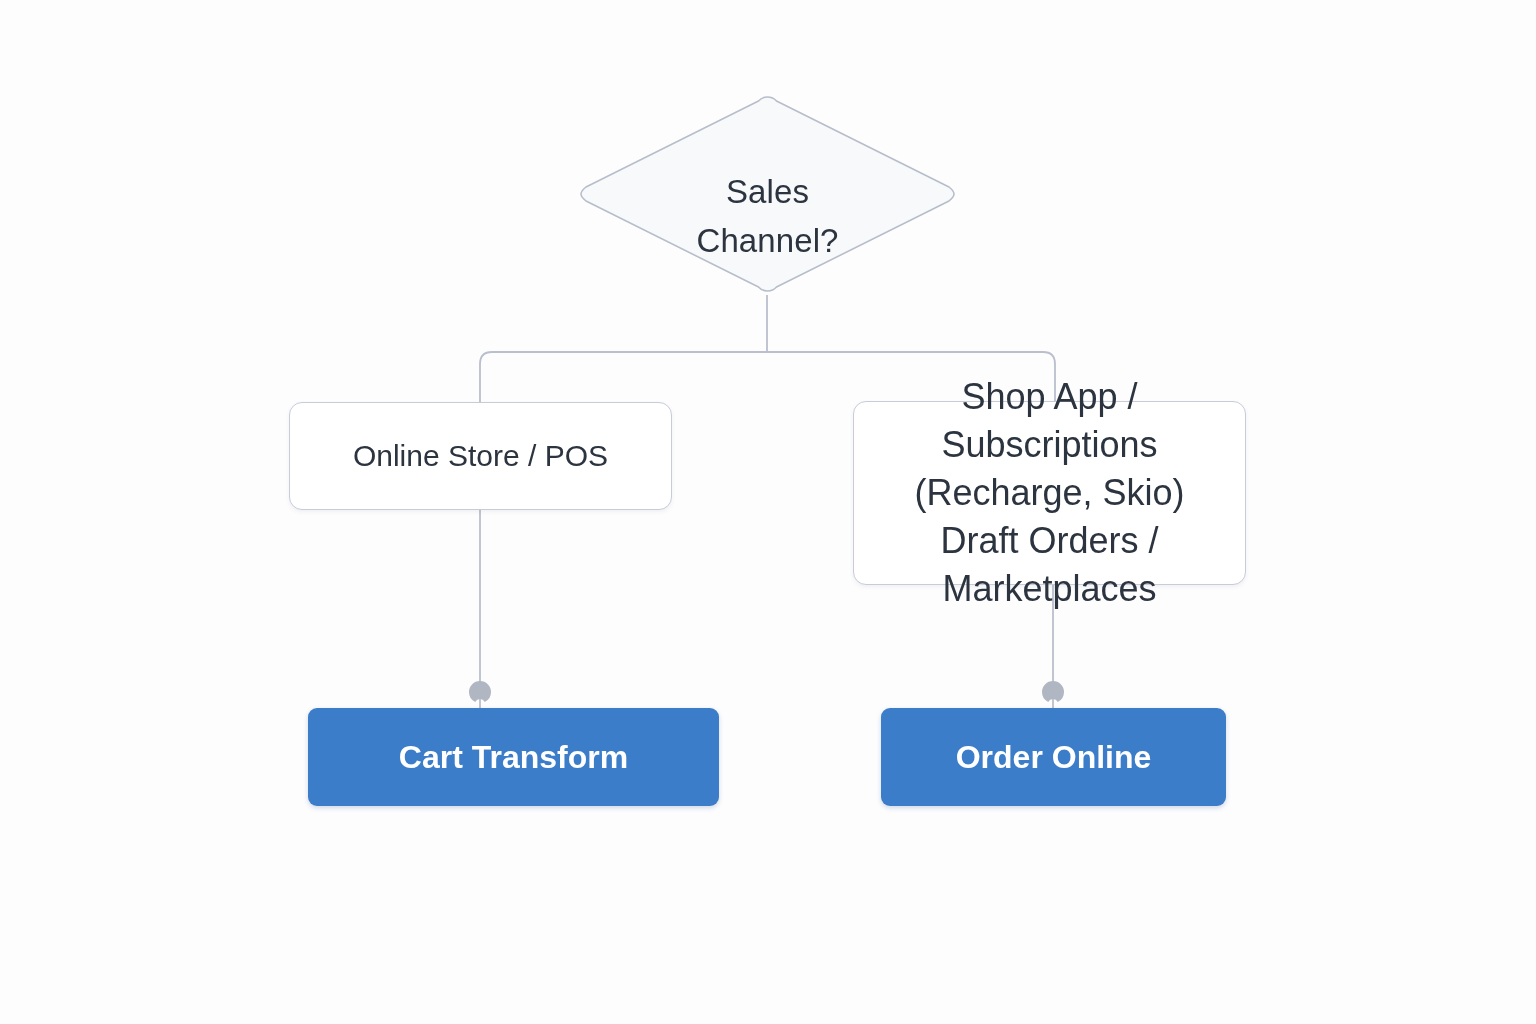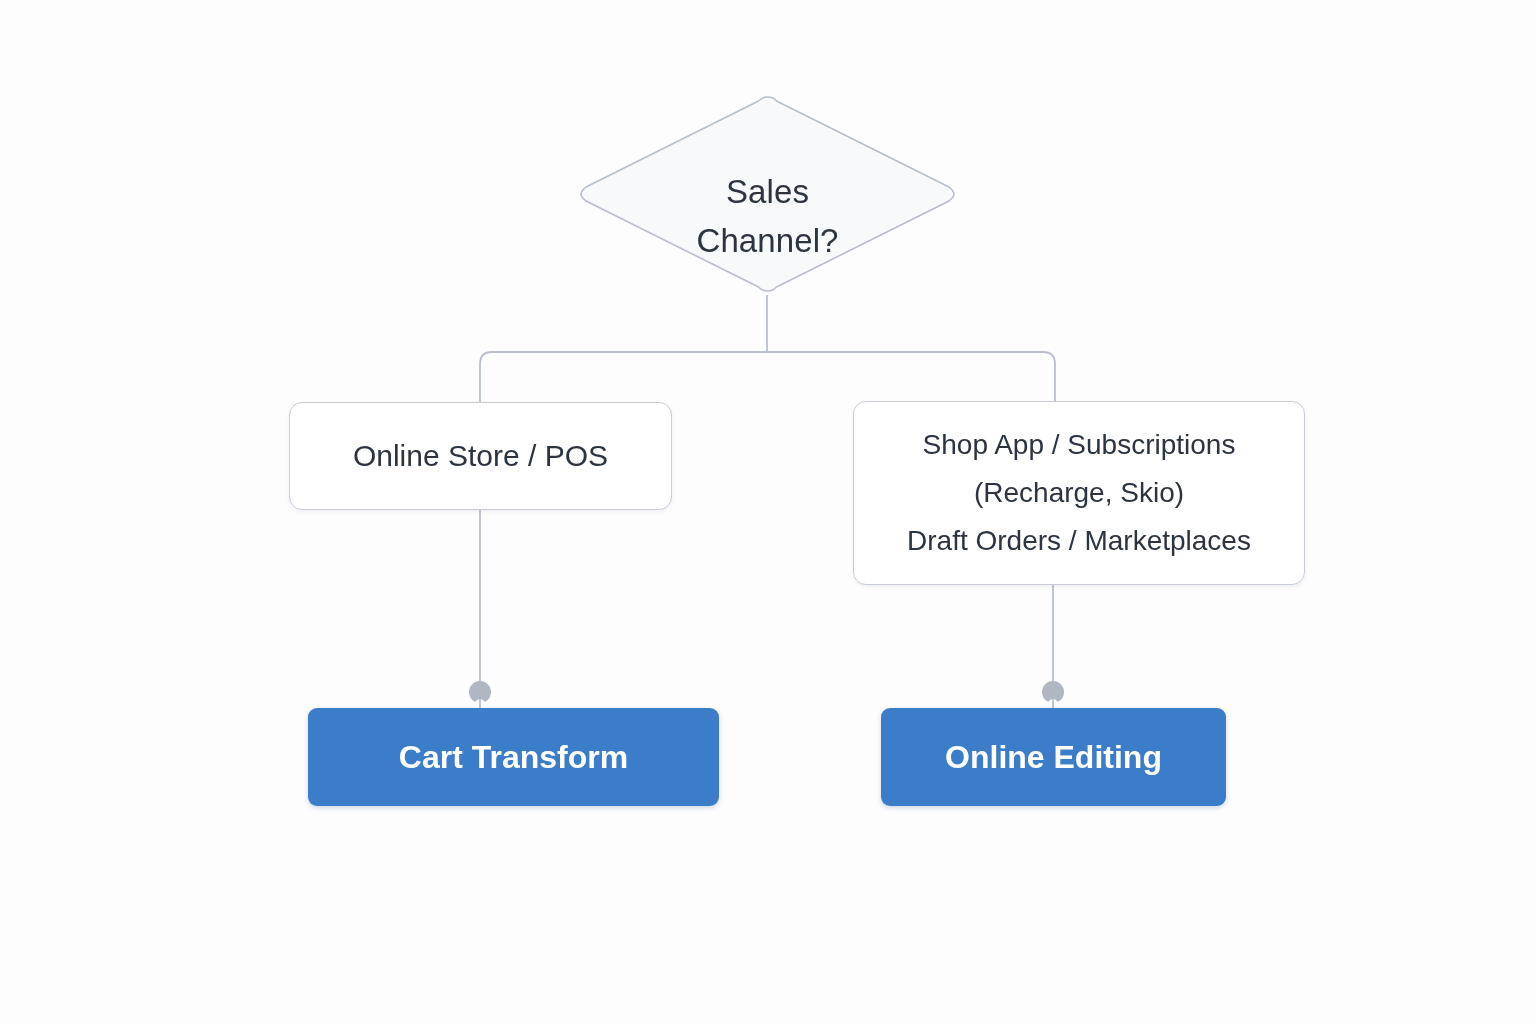--- a/index.html
+++ b/index.html
@@ -75,23 +75,23 @@
     left: 289px;
     top: 402px;
     width: 383px;
     height: 108px;
     font-size: 30px;
     line-height: 42px;
   }
   #option-right {
     left: 853px;
     top: 401px;
-    width: 452px;
+    width: 393px;
     height: 184px;
-    font-size: 28px;
+    font-size: 36px;
     line-height: 48px;
   }
   .multiline {
     white-space: pre-line;
   }
 
   
   .result-button {
     border-radius: 9px;
     color: #ffffff;
@@ -178,16 +178,16 @@
     <span class="multiline">Shop App / Subscriptions
 (Recharge, Skio)
 Draft Orders / Marketplaces</span>
   </div>
 
   <div class="node result-button" id="result-left" style="background: rgb(59, 125, 200);">
     <span>Cart Transform</span>
   </div>
 
   <div class="node result-button" id="result-right" style="background: rgb(59, 125, 200);">
-    <span>Online Editing</span>
+    <span>Order Online</span>
   </div>
 
 </div>
 
 </body></html>

